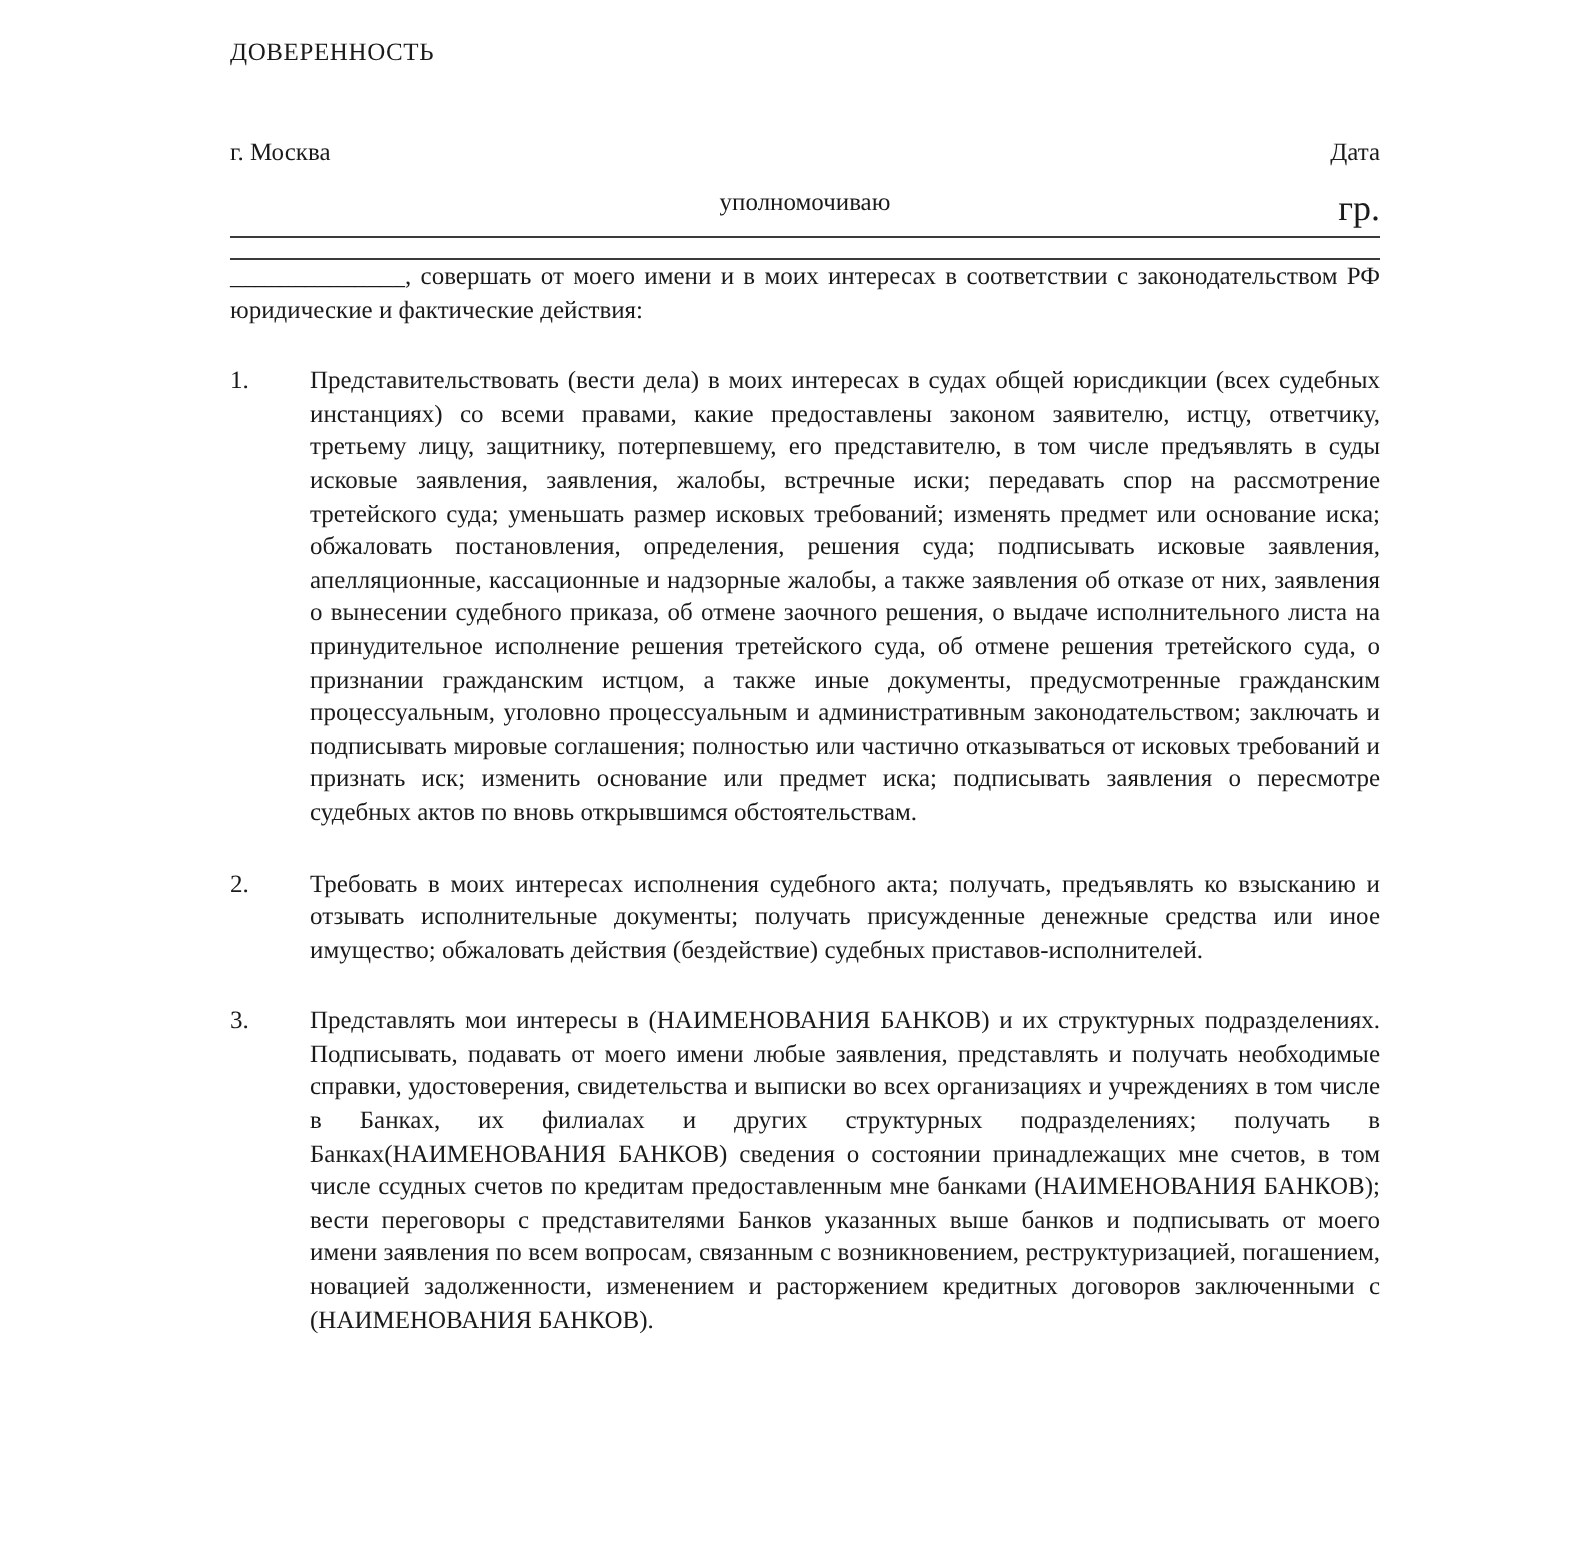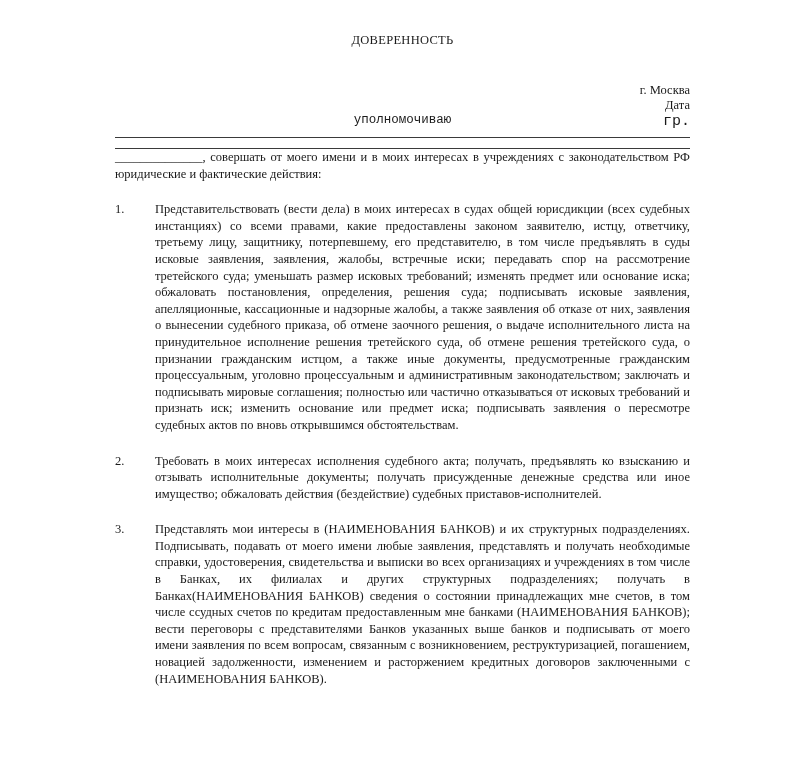--- a/index.html
+++ b/index.html
@@ -18,34 +18,32 @@
   .page {
     position: relative;
     width: 793px;
     height: 779px;
     box-sizing: border-box;
     padding: 0 103px 0 115px;
     background: #ffffff;
     overflow: hidden;
   }
   .doc-title {
-    text-align: center;
     font-size: 12.5px;
     letter-spacing: 0.3px;
     margin: 0;
-    padding-top: 33px;
+    padding-top: 19px;
     font-weight: normal;
   }
   .place-date-row {
     display: flex;
     justify-content: space-between;
-    align-items: flex-end;
+    align-items: center;
     font-size: 12.5px;
     margin-top: 35px;
-    flex-direction: column;
   }
   .place-date-row .place { text-align: left; }
   .place-date-row .date  { text-align: right; }
 
   p.body-text {
     font-size: 12.5px;
     line-height: 16.6px;
     text-align: justify;
     text-justify: inter-word;
     margin: 0;
@@ -95,30 +93,30 @@
 <div class="page">
 
   <h1 class="doc-title">ДОВЕРЕННОСТЬ</h1>
 
   <div class="place-date-row">
     <span class="place">г. Москва</span>
     <span class="date">Дата</span>
   </div>
 
 
-  <div style="position:relative; height:17px; margin-top:0;font-family:Liberation Mono, monospace;">
+  <div style="position:relative; height:17px; margin-top:10px;">
     <span style="position:absolute; left:50%; transform:translateX(-50%); font-size:12.5px;">уполномочиваю</span>
-    <span style="position:absolute; right:0; font-size:15px;">гр.</span>
+    <span style="position:absolute; right:0; font-size:18px;">гр.</span>
   </div>
 
   <span class="blank-line"></span>
   <span class="blank-line second"></span>
 
   <p class="body-text after-blanks">
-    <span>______________, совершать от моего имени и в моих интересах в учреждениях с законодательством РФ юридические и фактические действия:</span>
+    <span>______________, совершать от моего имени и в моих интересах в соответствии с законодательством РФ юридические и фактические действия:</span>
   </p>
 
   <div class="clause">
     <span class="num">1.</span>
     <span class="clause-body">Представительствовать (вести дела) в моих интересах в судах общей юрисдикции (всех судебных инстанциях) со всеми правами, какие предоставлены законом заявителю, истцу, ответчику, третьему лицу, защитнику, потерпевшему, его представителю, в том числе предъявлять в суды исковые заявления, заявления, жалобы, встречные иски; передавать спор на рассмотрение третейского суда; уменьшать размер исковых требований; изменять предмет или основание иска; обжаловать постановления, определения, решения суда; подписывать исковые заявления, апелляционные, кассационные и надзорные жалобы, а также заявления об отказе от них, заявления о вынесении судебного приказа, об отмене заочного решения, о выдаче исполнительного  листа на принудительное исполнение решения третейского суда, об отмене решения третейского суда, о признании гражданским истцом, а также иные документы, предусмотренные гражданским процессуальным, уголовно процессуальным и административным законодательством; заключать и подписывать мировые соглашения; полностью или частично отказываться от исковых требований и признать иск; изменить основание или предмет иска; подписывать заявления о пересмотре судебных актов по вновь открывшимся обстоятельствам.</span>
   </div>
 
   <div class="clause">
     <span class="num">2.</span>
     <span class="clause-body">Требовать в моих интересах исполнения судебного акта; получать, предъявлять ко взысканию и отзывать исполнительные документы; получать присужденные денежные средства или иное имущество; обжаловать действия (бездействие) судебных приставов-исполнителей.</span>

